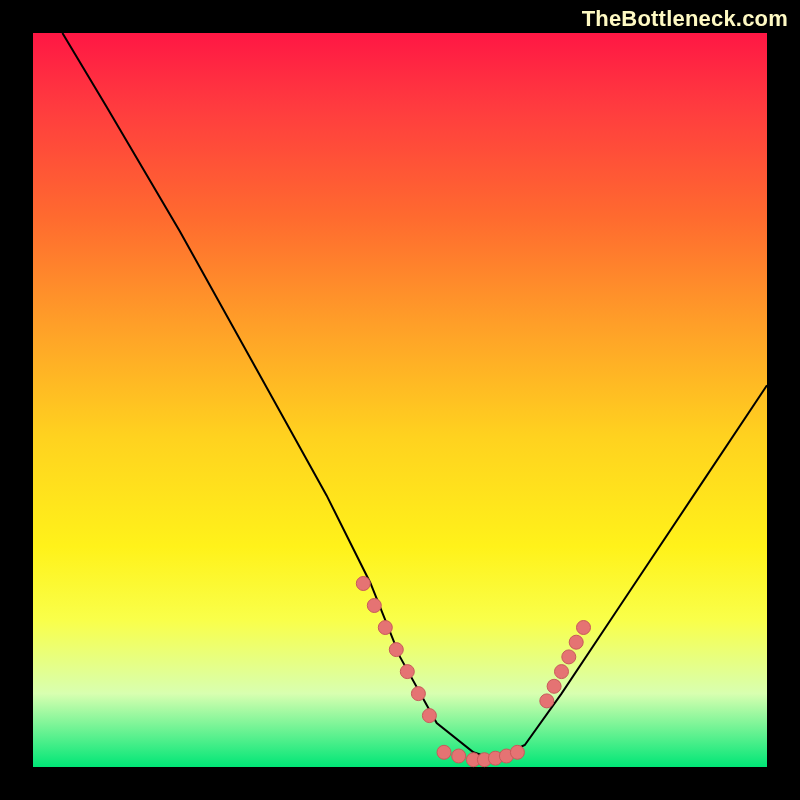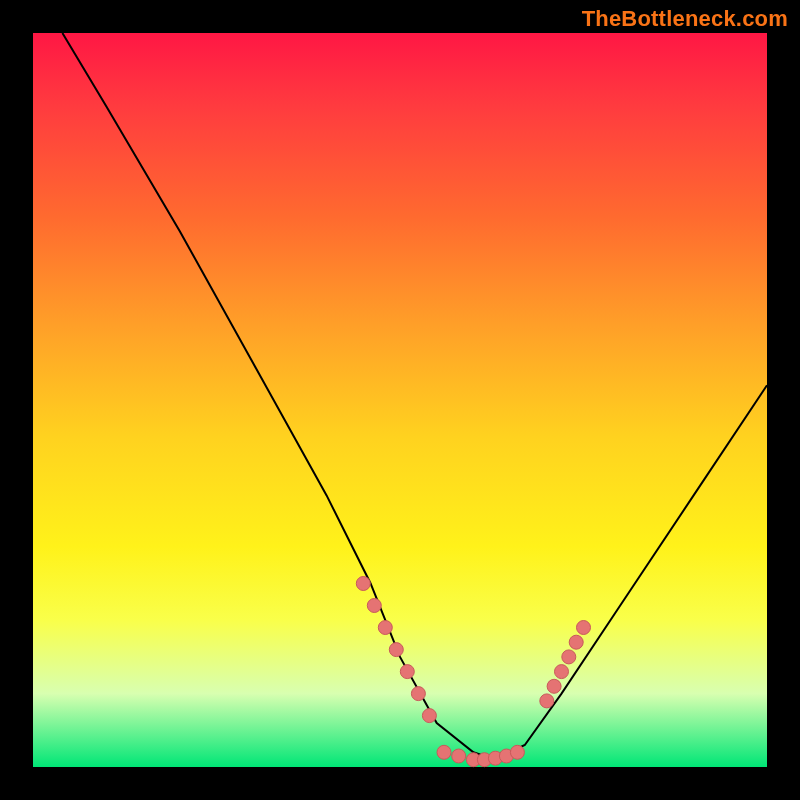--- a/index.html
+++ b/index.html
@@ -31,21 +31,21 @@
       #ffd21f 55%,
       #fff21a 70%,
       #f9ff4a 80%,
       #d8ffb0 90%,
       #00e676 100%);
   }
   .watermark {
     position: absolute;
     top: 6px;
     right: 12px;
-    color: #f97316;
+    color: #fef9c3;
     font-size: 22px;
     font-weight: 600;
     letter-spacing: 0.2px;
     user-select: none;
   }
   svg.curve {
     position: absolute;
     left: 0;
     top: 0;
     width: 734px;

